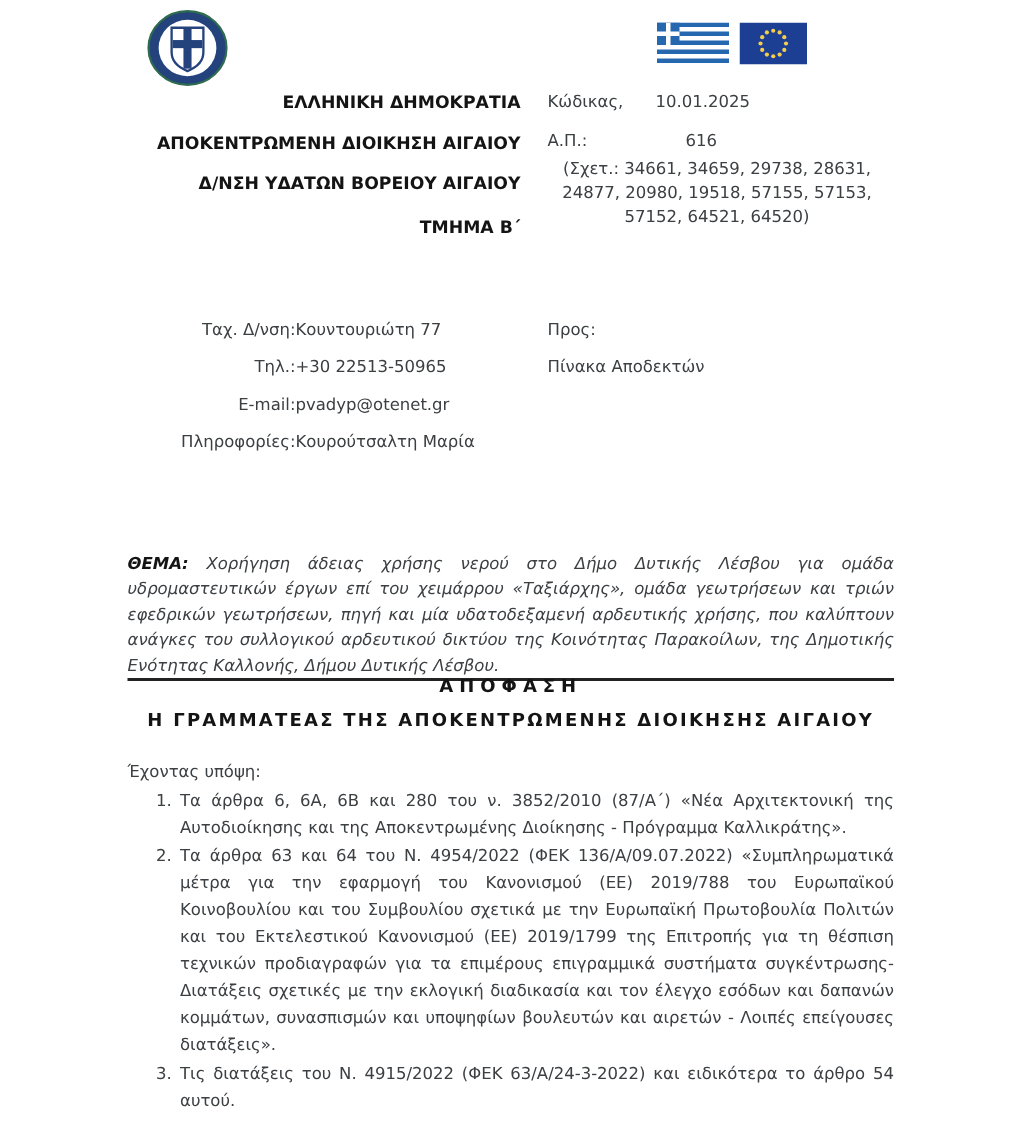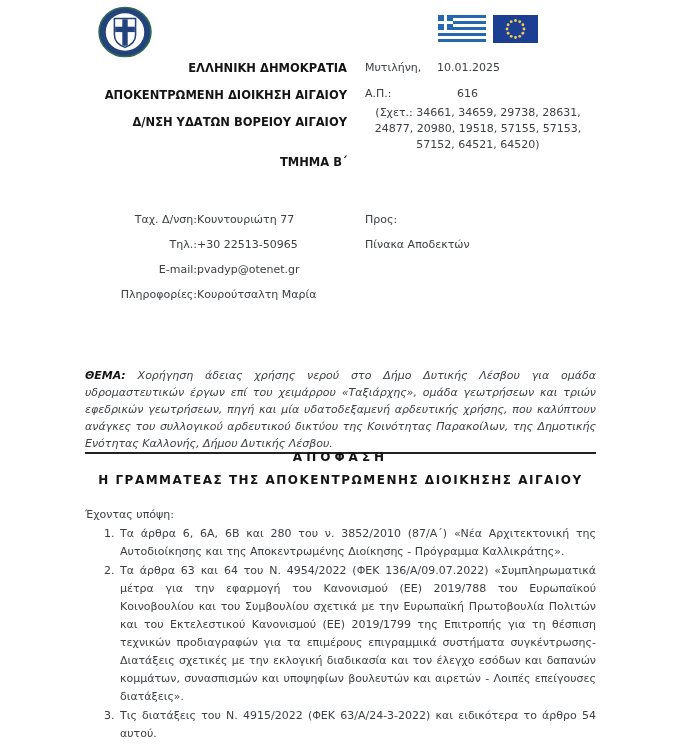--- a/index.html
+++ b/index.html
@@ -106,27 +106,27 @@
           <circle cx="14" cy="14" r="1.4"></circle>
         <circle cx="15.14" cy="9.75" r="1.4"></circle>
           <circle cx="18.25" cy="6.64" r="1.4"></circle>
       </g>
     </svg>
   </div>
 
   <div class="org">
     <div class="org-line">ΕΛΛΗΝΙΚΗ ΔΗΜΟΚΡΑΤΙΑ</div>
     <div class="org-line">ΑΠΟΚΕΝΤΡΩΜΕΝΗ ΔΙΟΙΚΗΣΗ ΑΙΓΑΙΟΥ</div>
-    <div class="org-line" style="margin-bottom:24px;">Δ/ΝΣΗ ΥΔΑΤΩΝ ΒΟΡΕΙΟΥ ΑΙΓΑΙΟΥ</div>
+    <div class="org-line" style="margin-bottom:13px;">Δ/ΝΣΗ ΥΔΑΤΩΝ ΒΟΡΕΙΟΥ ΑΙΓΑΙΟΥ</div>
     <div class="org-line">ΤΜΗΜΑ Β΄</div>
   </div>
 
   <div class="meta">
     <div class="meta-row">
-      <span class="meta-label">Μυτιλήνη,</span>
+      <span class="meta-label">Κώδικας,</span>
       <span>10.01.2025</span>
     </div>
     <div class="meta-row" style="margin-bottom:6px;gap:20px;">
       <span class="meta-label">Α.Π.:</span>
       <span>616</span>
     </div>
     <div class="related">(Σχετ.: 34661, 34659, 29738, 28631, 24877, 20980, 19518, 57155, 57153, 57152, 64521, 64520)</div>
   </div>
 
   <div class="contact">

